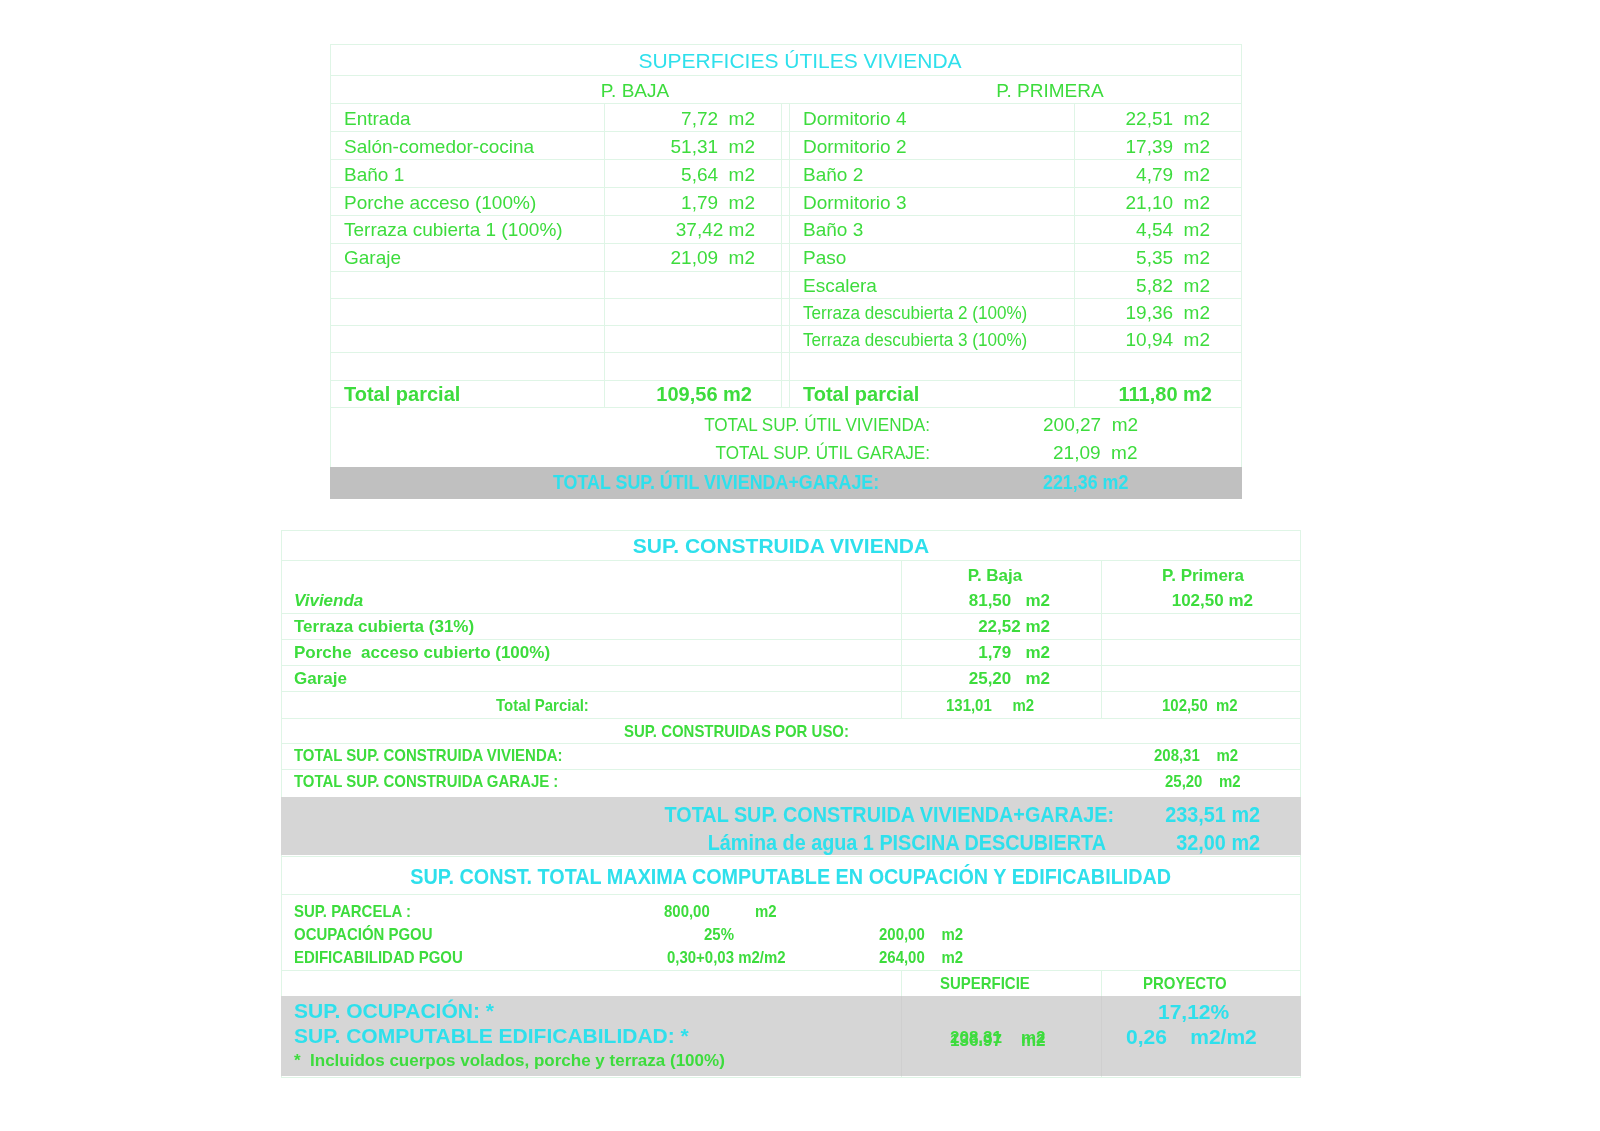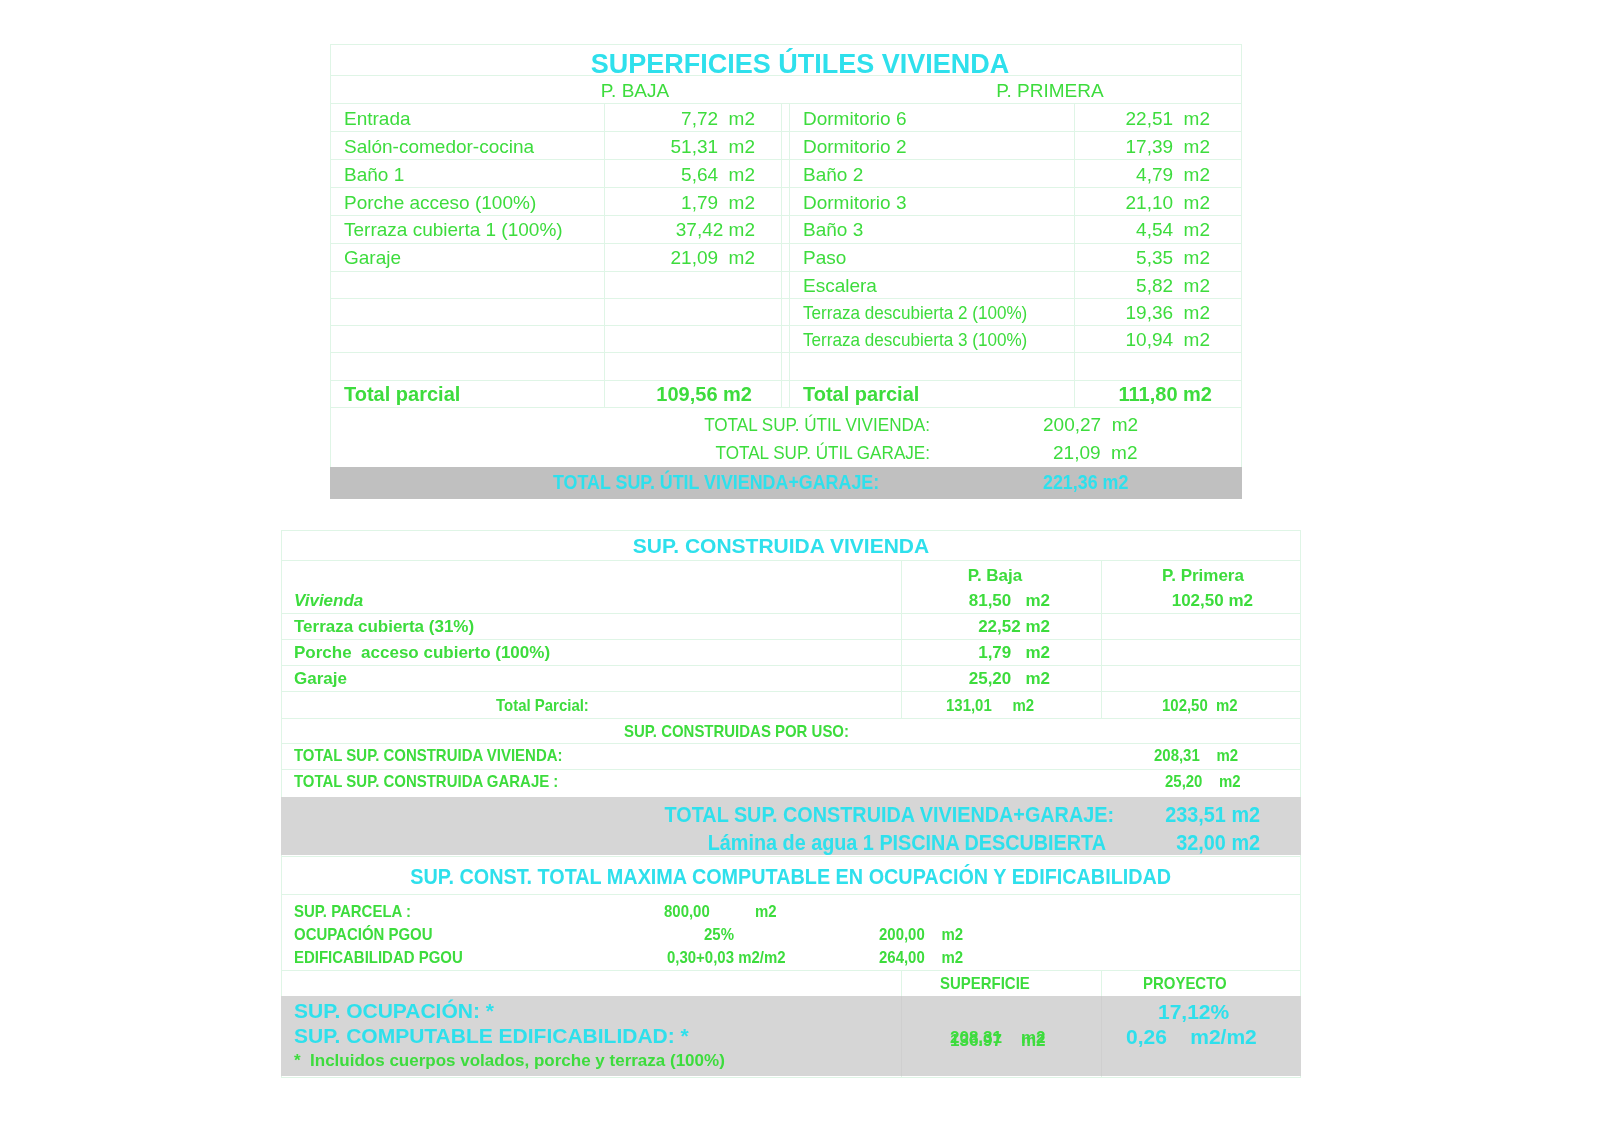--- a/index.html
+++ b/index.html
@@ -8,21 +8,21 @@
   .green { color: #3ddc3d; }
   .cyan { color: #2ee0ec; }
   .abs { position: absolute; white-space: nowrap; }
   .line-h { position: absolute; height: 1px; background: #dff5e6; }
   .line-v { position: absolute; width: 1px; background: #dff5e6; }
   .gray { position: absolute; background: #c0c0c0; }
   .gray2 { position: absolute; background: #d6d6d6; }
 
   
   .t1 { font-size: 19px; }
-  .t1-title { font-size: 27px; font-weight: bold; }
+  .t1-title { font-size: 21px; font-weight: normal; }
   .t1-bold { font-weight: bold; font-size: 20px; }
   .t1-cond { font-size: 19px; transform: scaleX(0.9); transform-origin: left center; }
 
   
   .t2 { font-size: 17px; font-weight: bold; }
   .t2-title { font-size: 21px; font-weight: bold; }
   .t2-cond { font-size: 17px; font-weight: bold; transform: scaleX(0.88); transform-origin: left center; }
   .t2-bigr { font-size: 22px; font-weight: bold; transform: scaleX(0.9); transform-origin: right center; }
   .t2-big-reg { font-size: 21px; font-weight: bold; }
   .right { text-align: right; }
@@ -63,21 +63,21 @@
   <div class="abs green t1 right" style="left:605px;width:150px;top:136px;white-space:pre;">51,31  m2</div>
   <div class="abs green t1" style="left:344px;top:164px;">Baño 1</div>
   <div class="abs green t1 right" style="left:605px;width:150px;top:164px;white-space:pre;">5,64  m2</div>
   <div class="abs green t1" style="left:344px;top:192px;">Porche acceso (100%)</div>
   <div class="abs green t1 right" style="left:605px;width:150px;top:192px;white-space:pre;">1,79  m2</div>
   <div class="abs green t1" style="left:344px;top:219px;">Terraza cubierta 1 (100%)</div>
   <div class="abs green t1 right" style="left:605px;width:150px;top:219px;white-space:pre;">37,42 m2</div>
   <div class="abs green t1" style="left:344px;top:247px;">Garaje</div>
   <div class="abs green t1 right" style="left:605px;width:150px;top:247px;white-space:pre;">21,09  m2</div>
 
-  <div class="abs green t1" style="left:803px;top:108px;">Dormitorio 6</div>
+  <div class="abs green t1" style="left:803px;top:108px;">Dormitorio 4</div>
   <div class="abs green t1 right" style="left:1060px;width:150px;top:108px;white-space:pre;">22,51  m2</div>
   <div class="abs green t1" style="left:803px;top:136px;">Dormitorio 2</div>
   <div class="abs green t1 right" style="left:1060px;width:150px;top:136px;white-space:pre;">17,39  m2</div>
   <div class="abs green t1" style="left:803px;top:164px;">Baño 2</div>
   <div class="abs green t1 right" style="left:1060px;width:150px;top:164px;white-space:pre;">4,79  m2</div>
   <div class="abs green t1" style="left:803px;top:192px;">Dormitorio 3</div>
   <div class="abs green t1 right" style="left:1060px;width:150px;top:192px;white-space:pre;">21,10  m2</div>
   <div class="abs green t1" style="left:803px;top:219px;">Baño 3</div>
   <div class="abs green t1 right" style="left:1060px;width:150px;top:219px;white-space:pre;">4,54  m2</div>
   <div class="abs green t1" style="left:803px;top:247px;">Paso</div>

